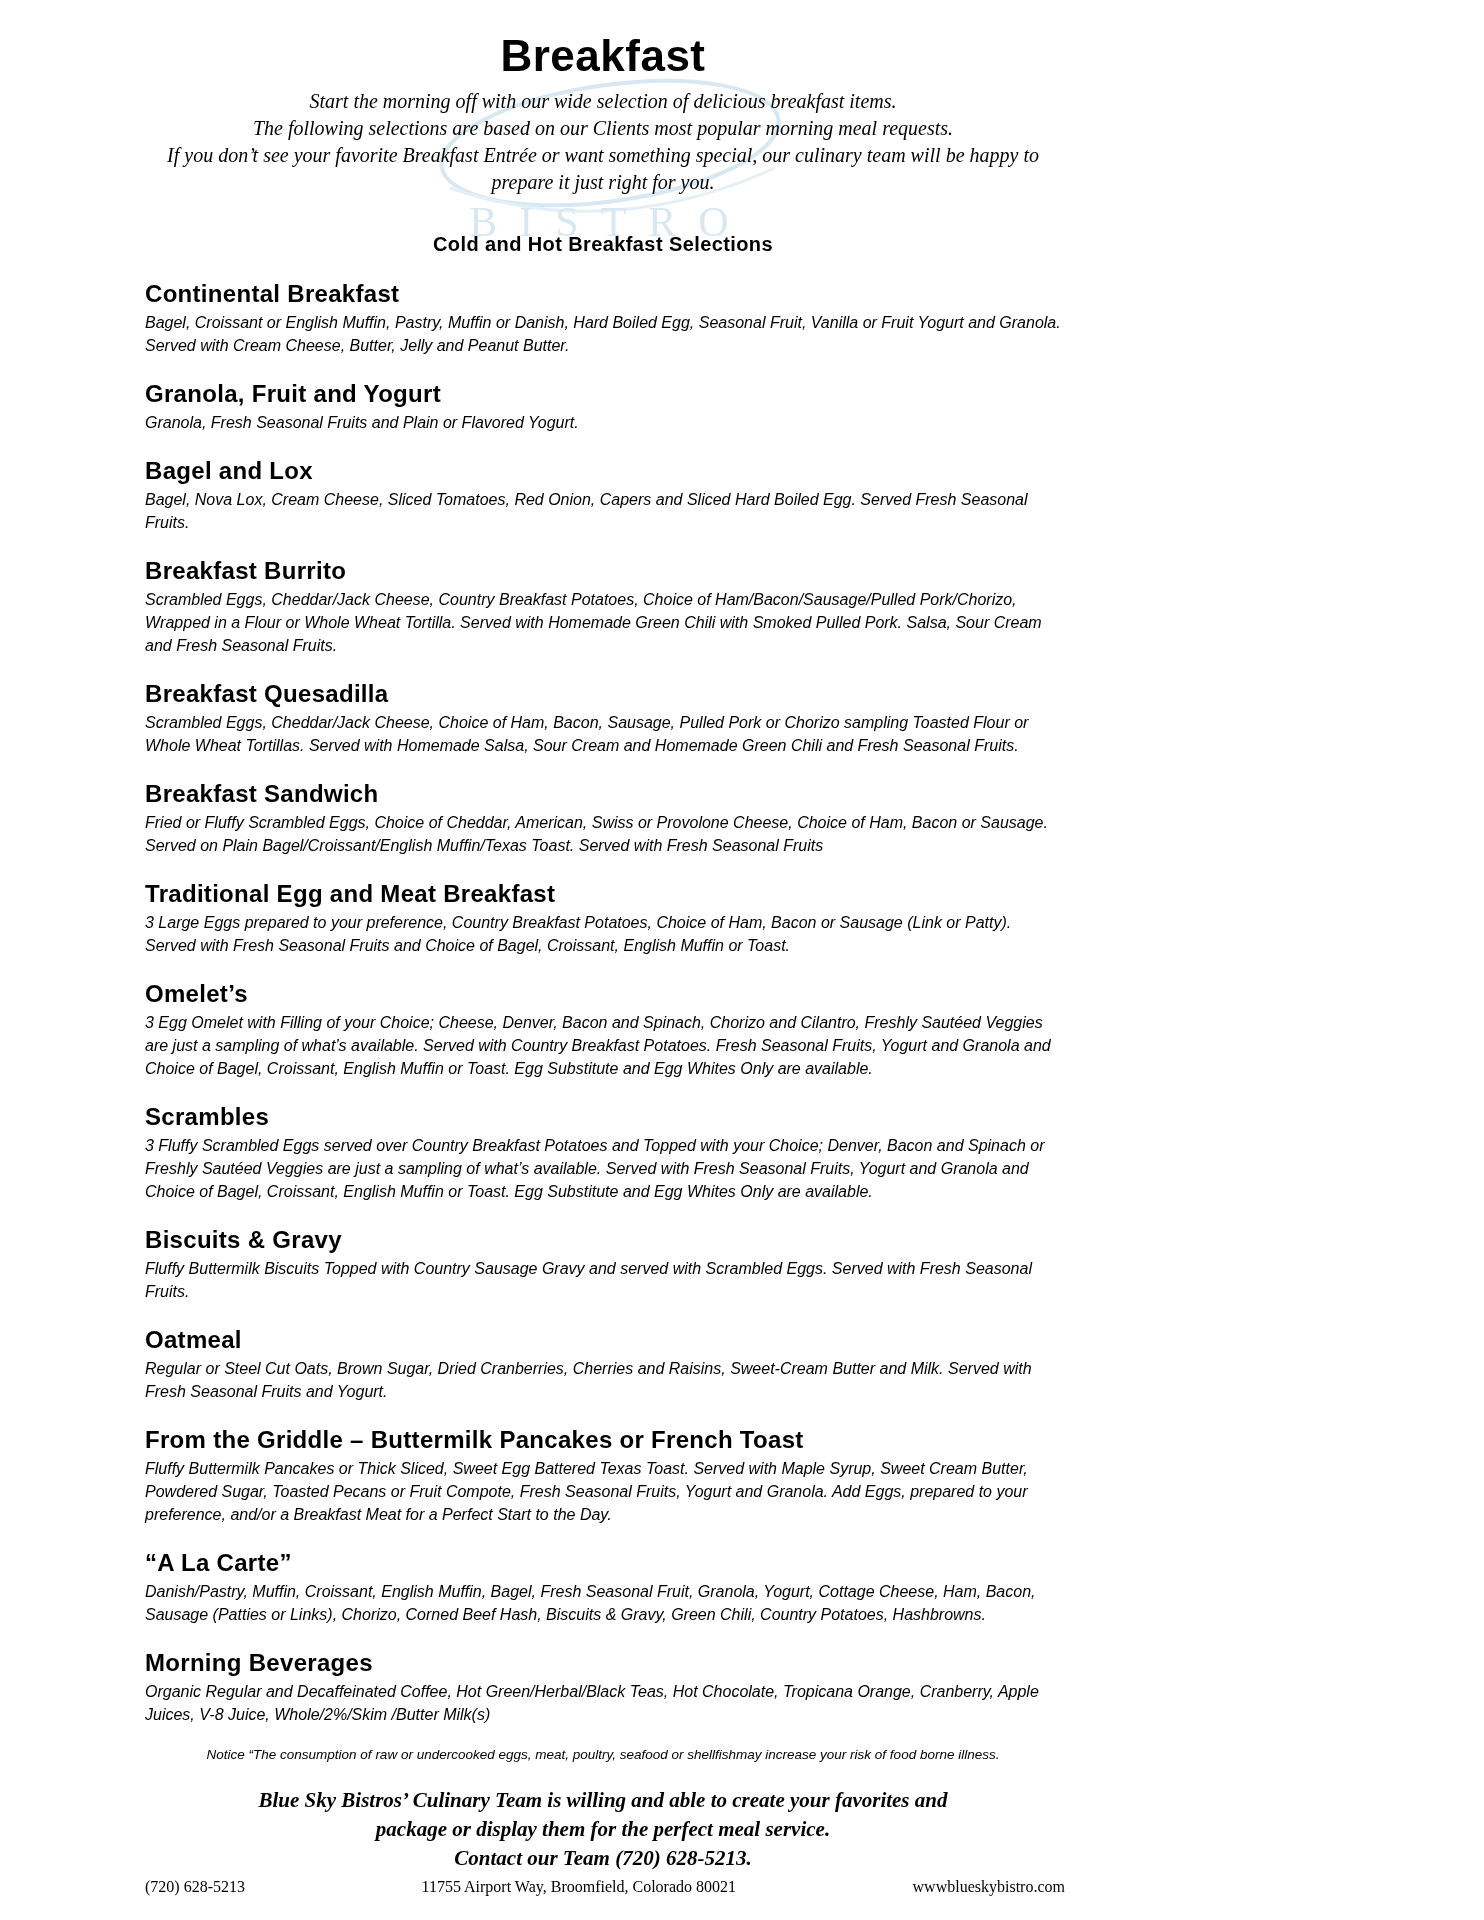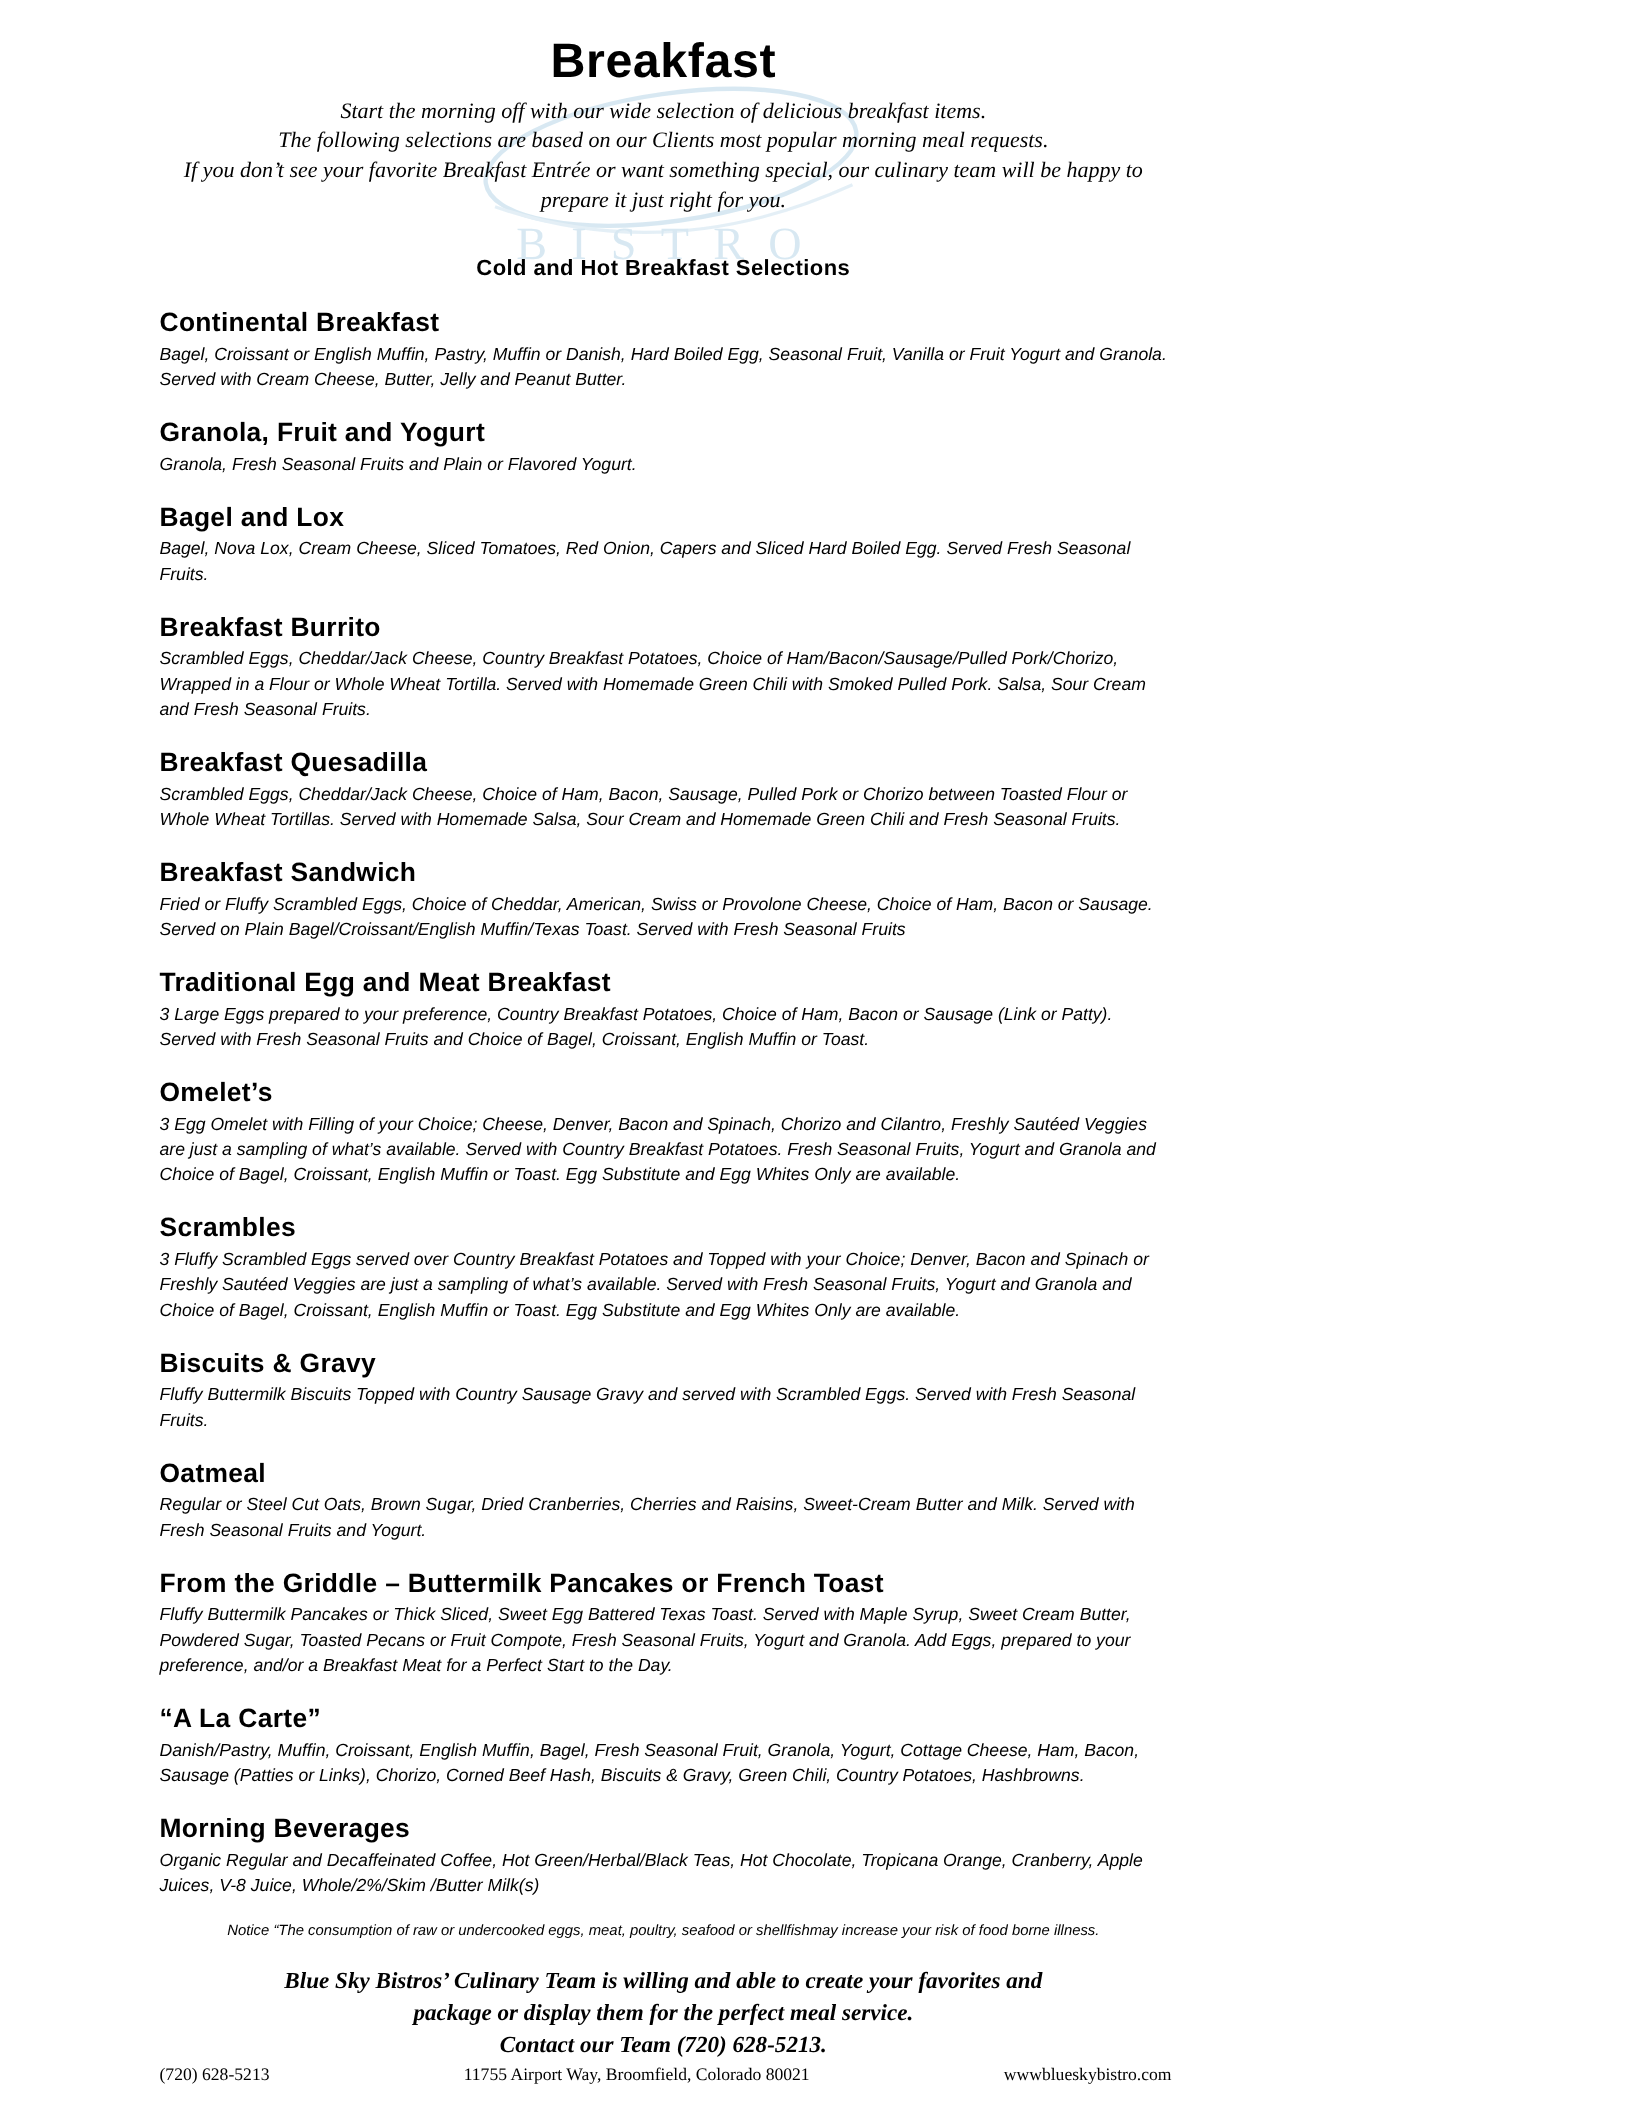--- a/index.html
+++ b/index.html
@@ -145,21 +145,21 @@
     <div class="menu-item">
       <h3>Bagel and Lox</h3>
       <p>Bagel, Nova Lox, Cream Cheese, Sliced Tomatoes, Red Onion, Capers and Sliced Hard Boiled Egg. Served Fresh Seasonal Fruits.</p>
     </div>
     <div class="menu-item">
       <h3>Breakfast Burrito</h3>
       <p>Scrambled Eggs, Cheddar/Jack Cheese, Country Breakfast Potatoes, Choice of Ham/Bacon/Sausage/Pulled Pork/Chorizo, Wrapped in a Flour or Whole Wheat Tortilla. Served with Homemade Green Chili with Smoked Pulled Pork. Salsa, Sour Cream and Fresh Seasonal Fruits.</p>
     </div>
     <div class="menu-item">
       <h3>Breakfast Quesadilla</h3>
-      <p>Scrambled Eggs, Cheddar/Jack Cheese, Choice of Ham, Bacon, Sausage, Pulled Pork or Chorizo between Toasted Flour or Whole Wheat Tortillas. Served with Homemade Salsa, Sour Cream and Homemade Green Chili and Fresh Seasonal Fruits.</p>
+      <p>Scrambled Eggs, Cheddar/Jack Cheese, Choice of Ham, Bacon, Sausage, Pulled Pork or Chorizo sampling Toasted Flour or Whole Wheat Tortillas. Served with Homemade Salsa, Sour Cream and Homemade Green Chili and Fresh Seasonal Fruits.</p>
     </div>
     <div class="menu-item">
       <h3>Breakfast Sandwich</h3>
       <p>Fried or Fluffy Scrambled Eggs, Choice of Cheddar, American, Swiss or Provolone Cheese, Choice of Ham, Bacon or Sausage. Served on Plain Bagel/Croissant/English Muffin/Texas Toast. Served with Fresh Seasonal Fruits</p>
     </div>
     <div class="menu-item">
       <h3>Traditional Egg and Meat Breakfast</h3>
       <p>3 Large Eggs prepared to your preference, Country Breakfast Potatoes, Choice of Ham, Bacon or Sausage (Link or Patty). Served with Fresh Seasonal Fruits and Choice of Bagel, Croissant, English Muffin or Toast.</p>
     </div>
     <div class="menu-item">

